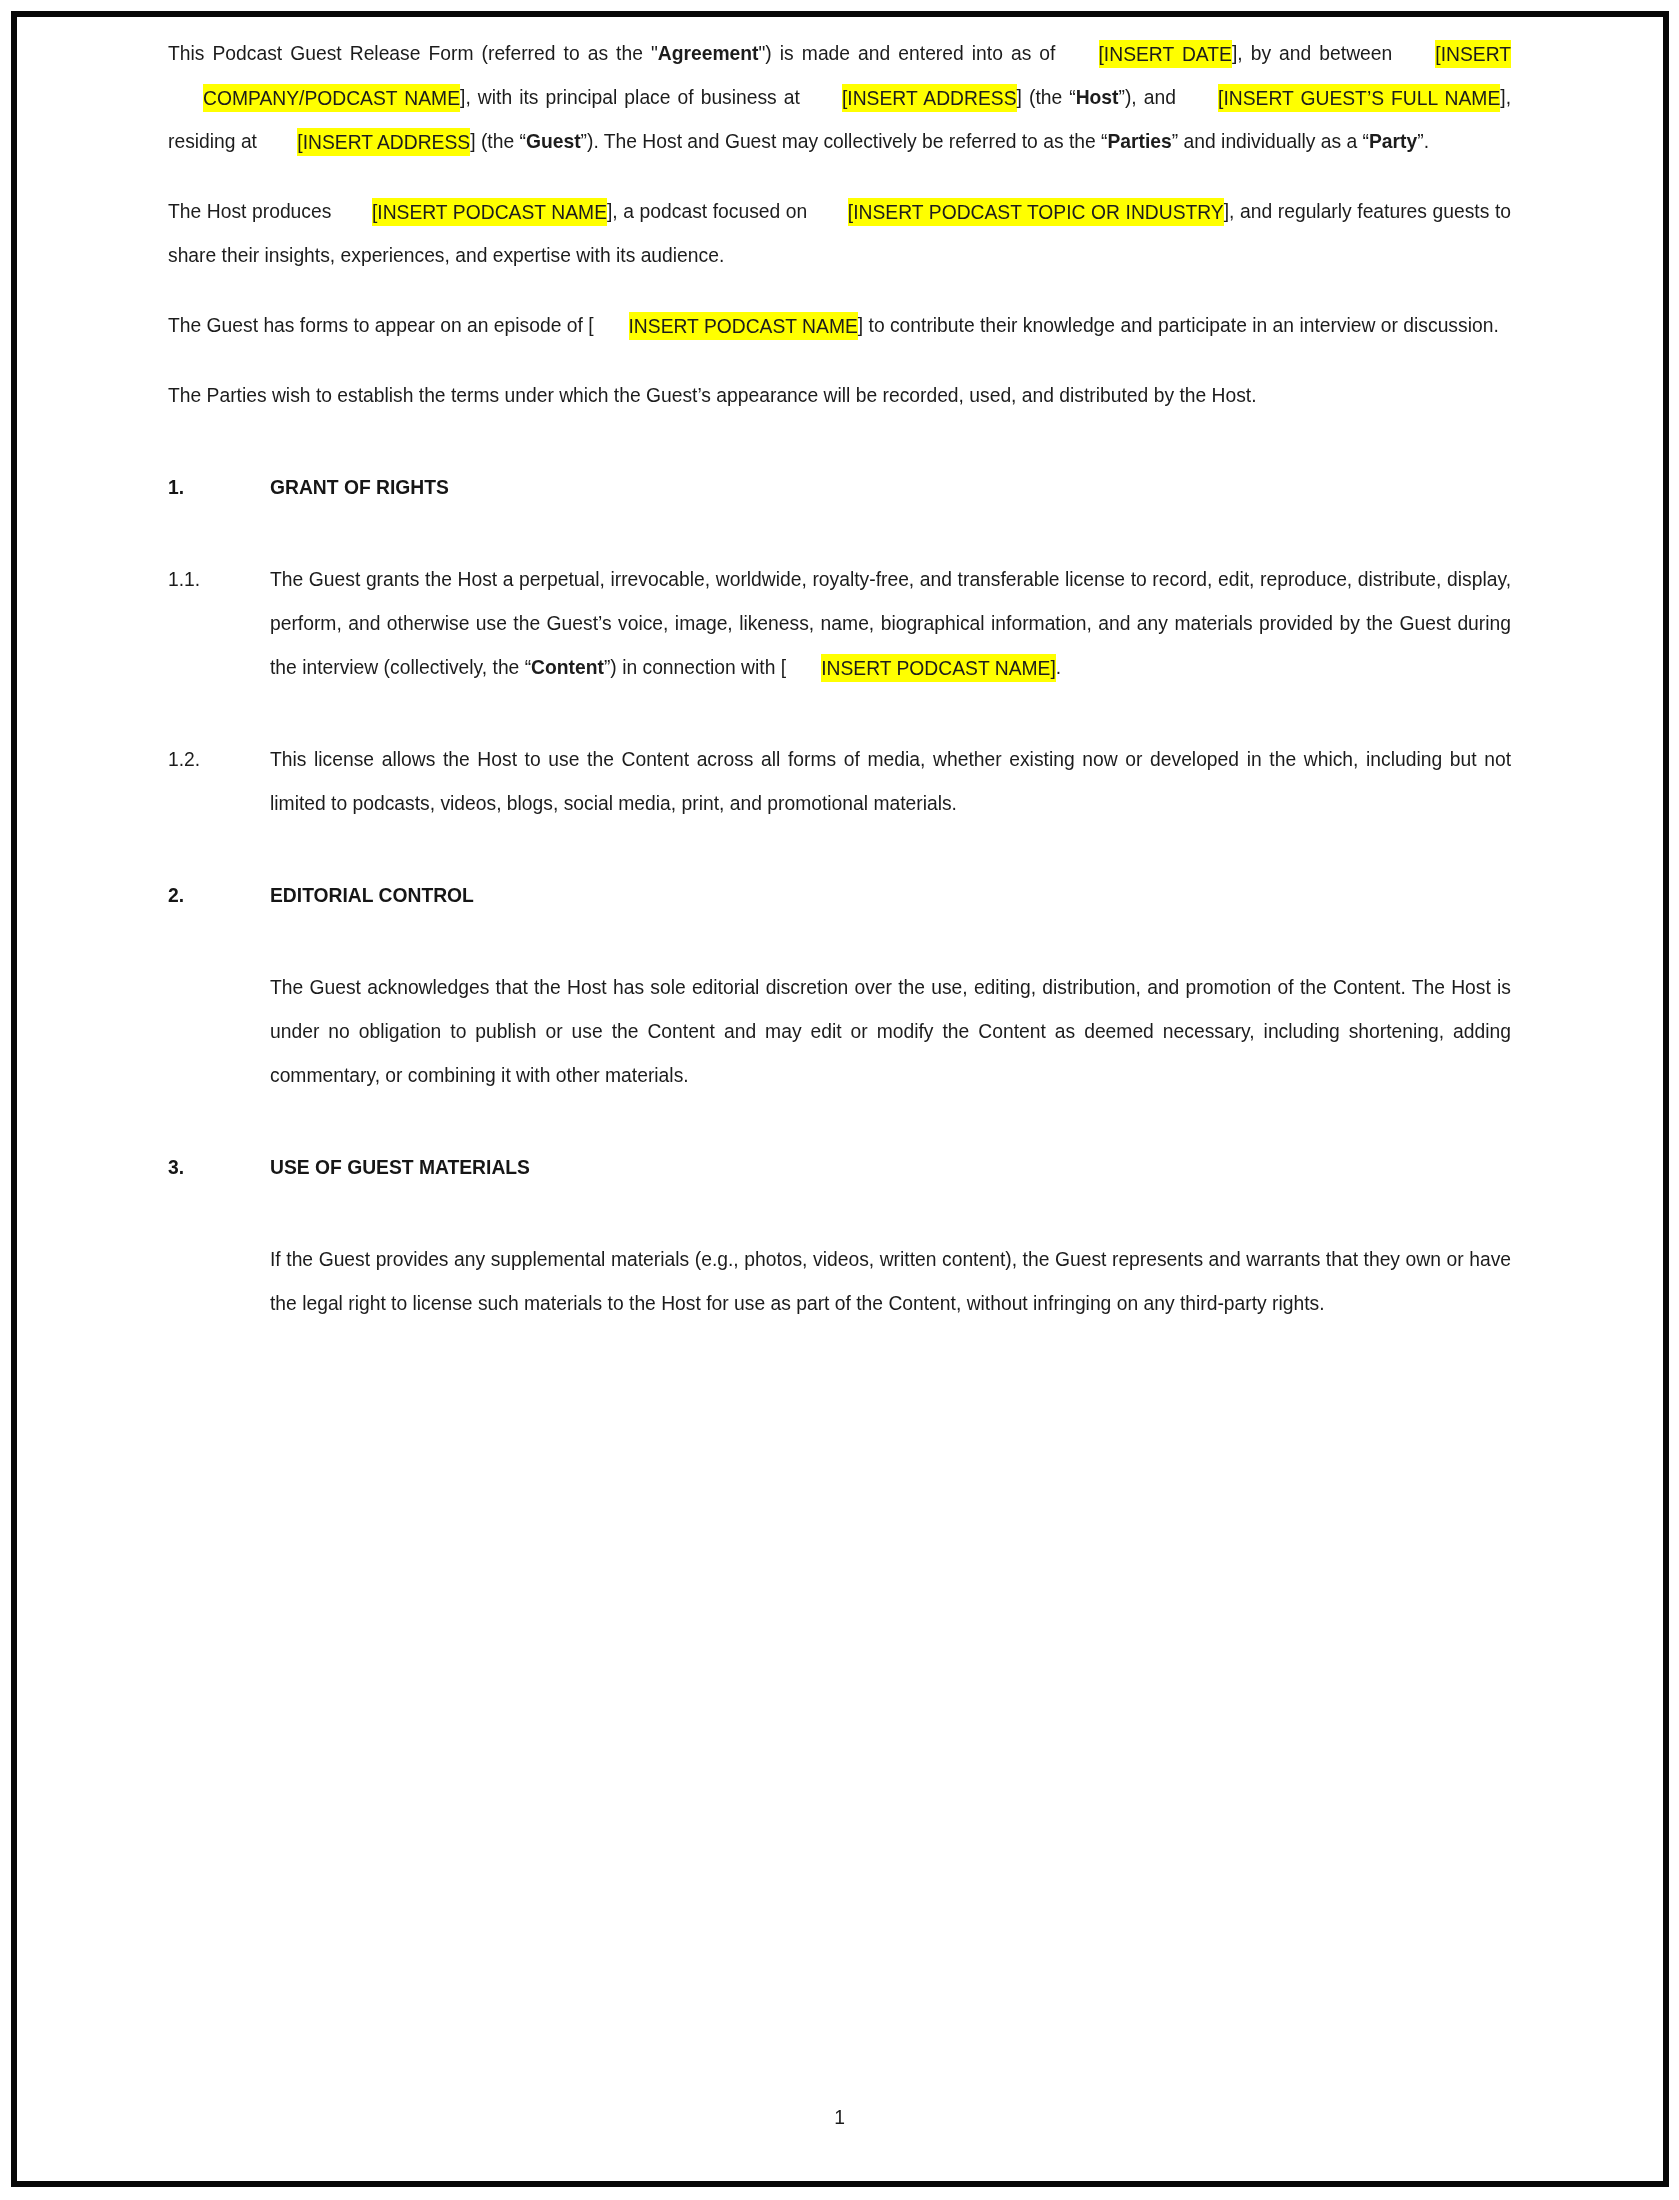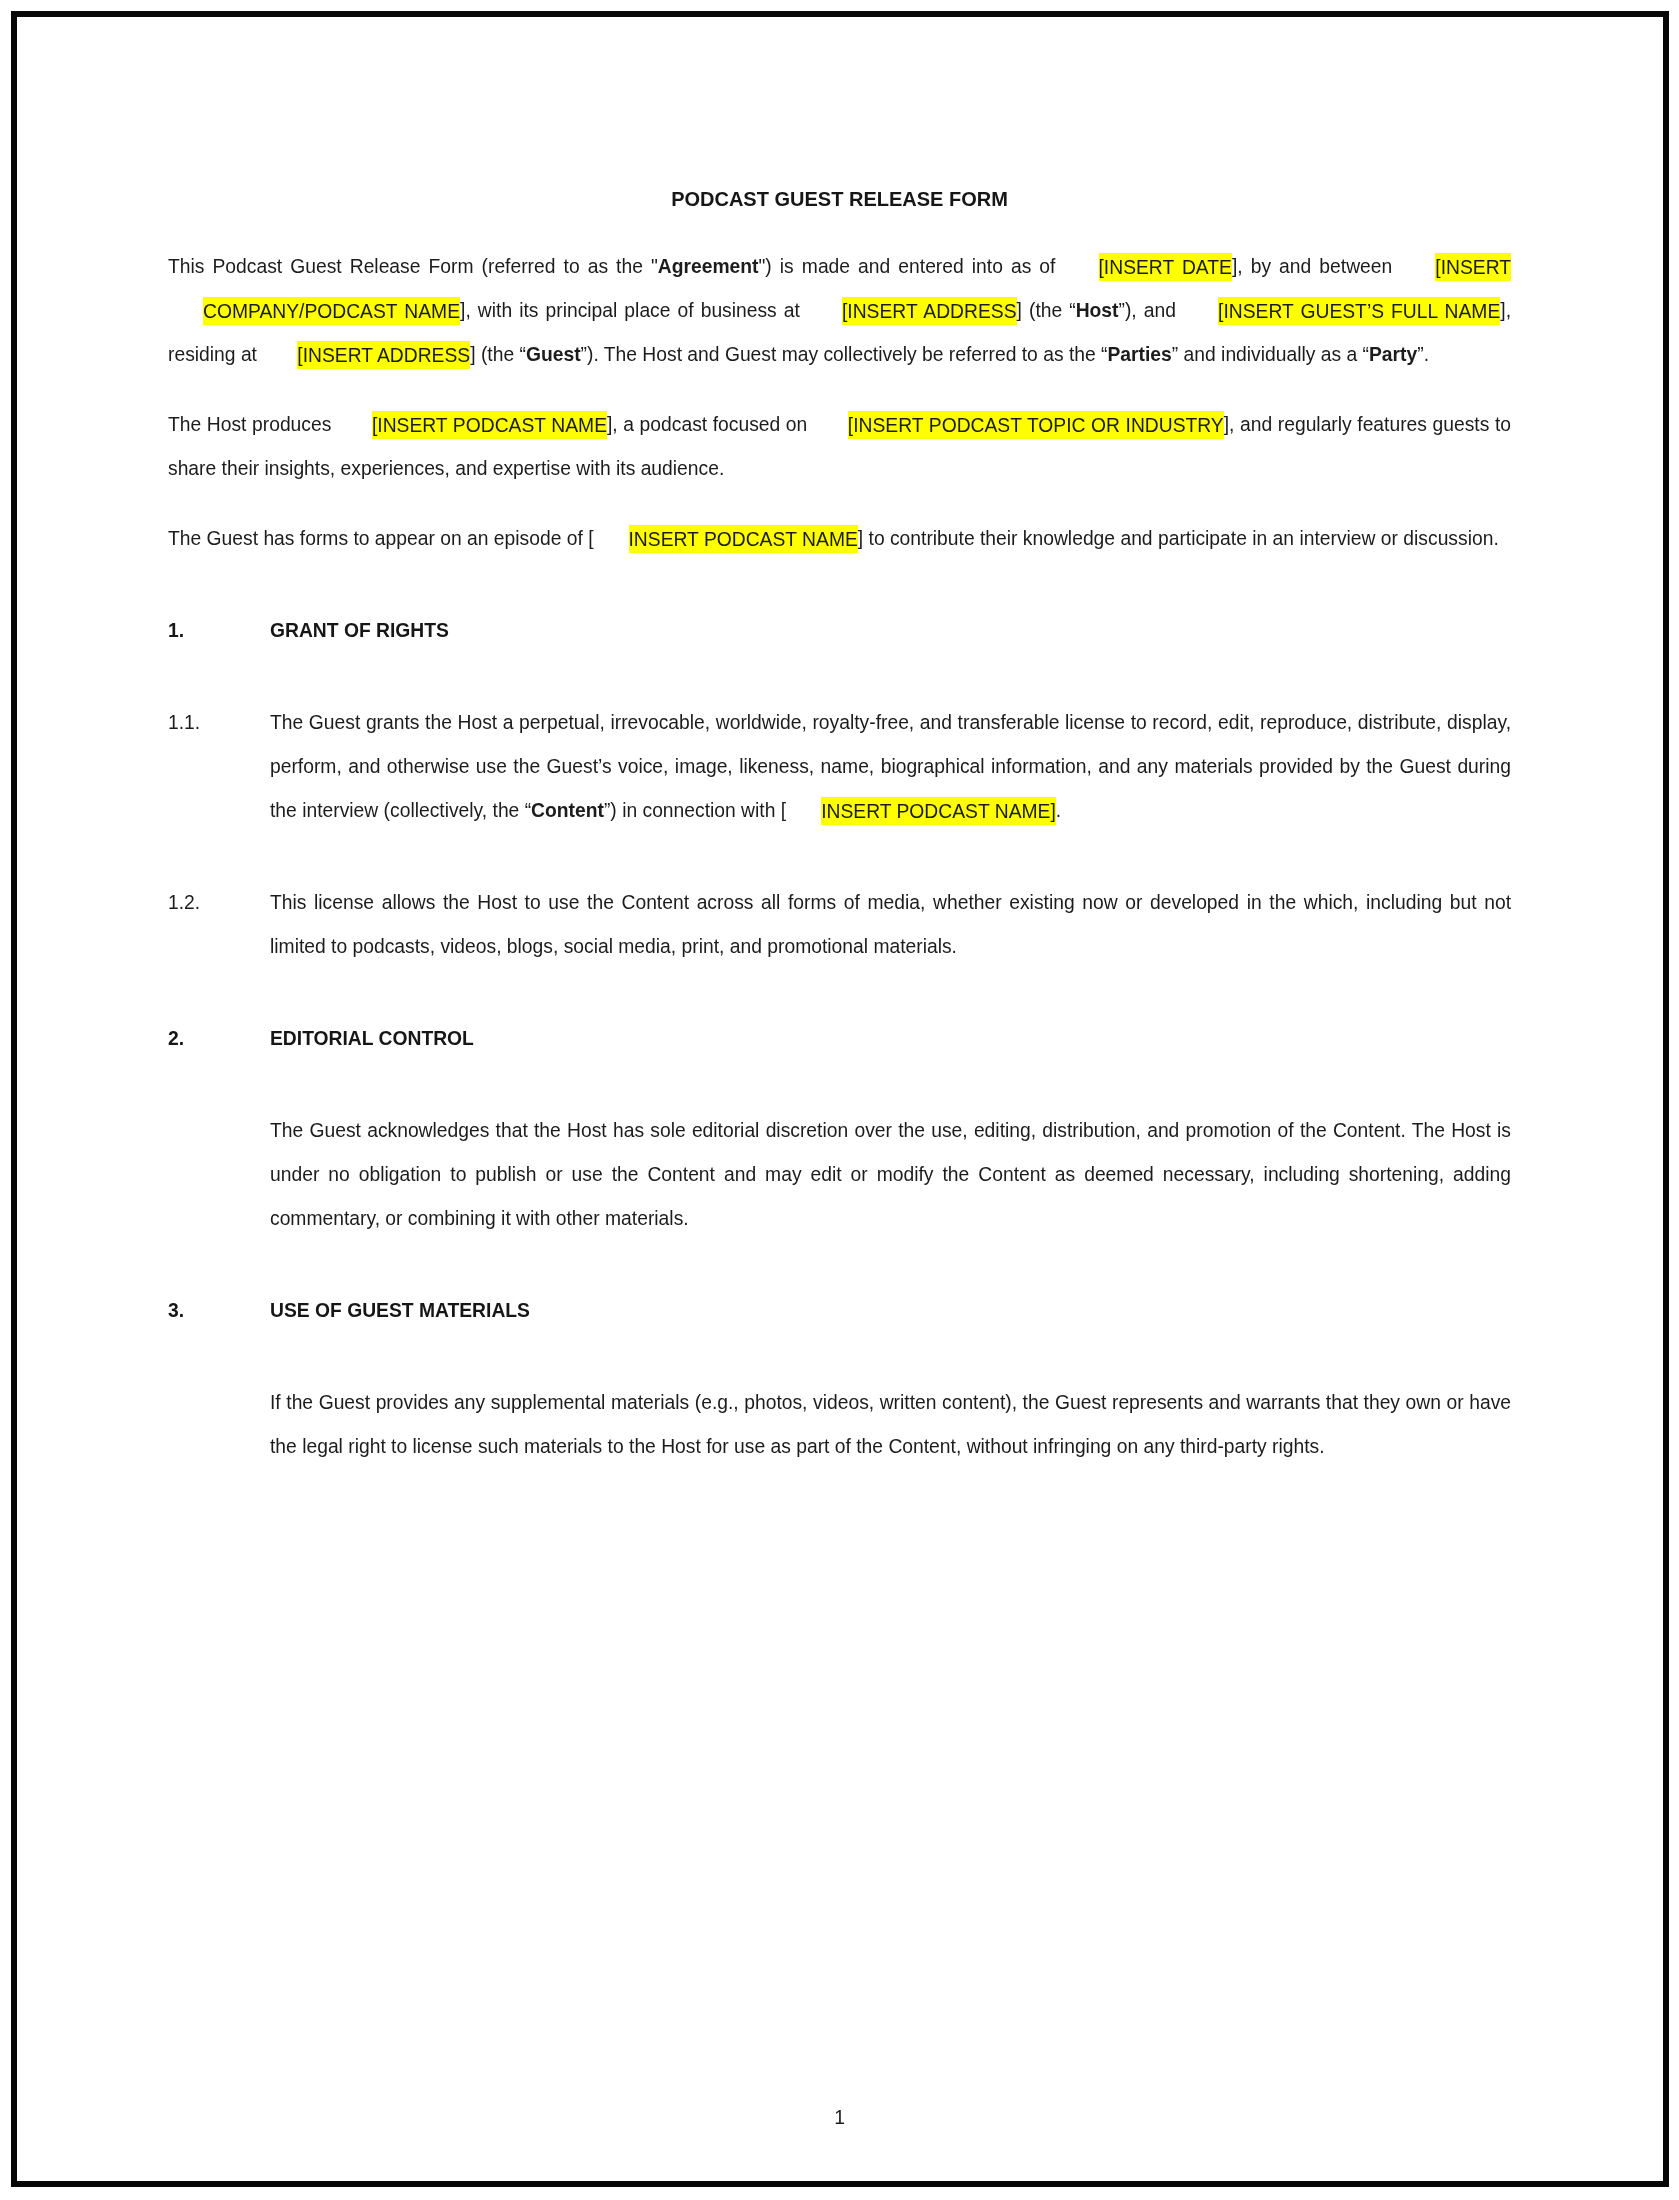--- a/index.html
+++ b/index.html
@@ -81,25 +81,25 @@
     font-size: 19.3px;
     line-height: 26px;
   }
 </style>
 </head>
 <body>
 
 <div class="page-frame"></div>
 
 <main class="content">
-  <h1 class="doc-title">PODCAST GUEST RELEASE FORM</h1>
   <section>
       <div class="para first"><span>This Podcast Guest Release Form (referred to as the "</span><span class="b">Agreement</span><span>") is made and entered into as of </span><span class="hl">[INSERT DATE</span><span>], by and between </span><span class="hl">[INSERT COMPANY/PODCAST NAME</span><span>], with its principal place of business at </span><span class="hl">[INSERT ADDRESS</span><span>] (the “</span><span class="b">Host</span><span>”), and </span><span class="hl">[INSERT GUEST’S FULL NAME</span><span>], residing at </span><span class="hl">[INSERT ADDRESS</span><span>] (the “</span><span class="b">Guest</span><span>”). The Host and Guest may collectively be referred to as the “</span><span class="b">Parties</span><span>” and individually as a “</span><span class="b">Party</span><span>”.</span></div>
       <div class="para"><span>The Host produces </span><span class="hl">[INSERT PODCAST NAME</span><span>], a podcast focused on </span><span class="hl">[INSERT PODCAST TOPIC OR INDUSTRY</span><span>], and regularly features guests to share their insights, experiences, and expertise with its audience.</span></div>
       <div class="para"><span>The Guest has forms to appear on an episode of [</span><span class="hl">INSERT PODCAST NAME</span><span>] to contribute their knowledge and participate in an interview or discussion.</span></div>
+      <div class="para"><span>The Parties wish to establish the terms under which the Guest’s appearance will be recorded, used, and distributed by the Host.</span></div>
       <div class="row heading">
         <span class="num">1.</span>
         <span class="pbody"><span>GRANT OF RIGHTS</span></span>
       </div>
       <div class="row">
         <span class="num">1.1.</span>
         <span class="pbody"><span>The Guest grants the Host a perpetual, irrevocable, worldwide, royalty-free, and transferable license to record, edit, reproduce, distribute, display, perform, and otherwise use the Guest’s voice, image, likeness, name, biographical information, and any materials provided by the Guest during the interview (collectively, the “</span><span class="b">Content</span><span>”) in connection with [</span><span class="hl">INSERT PODCAST NAME]</span><span>.</span></span>
       </div>
       <div class="row">
         <span class="num">1.2.</span>

